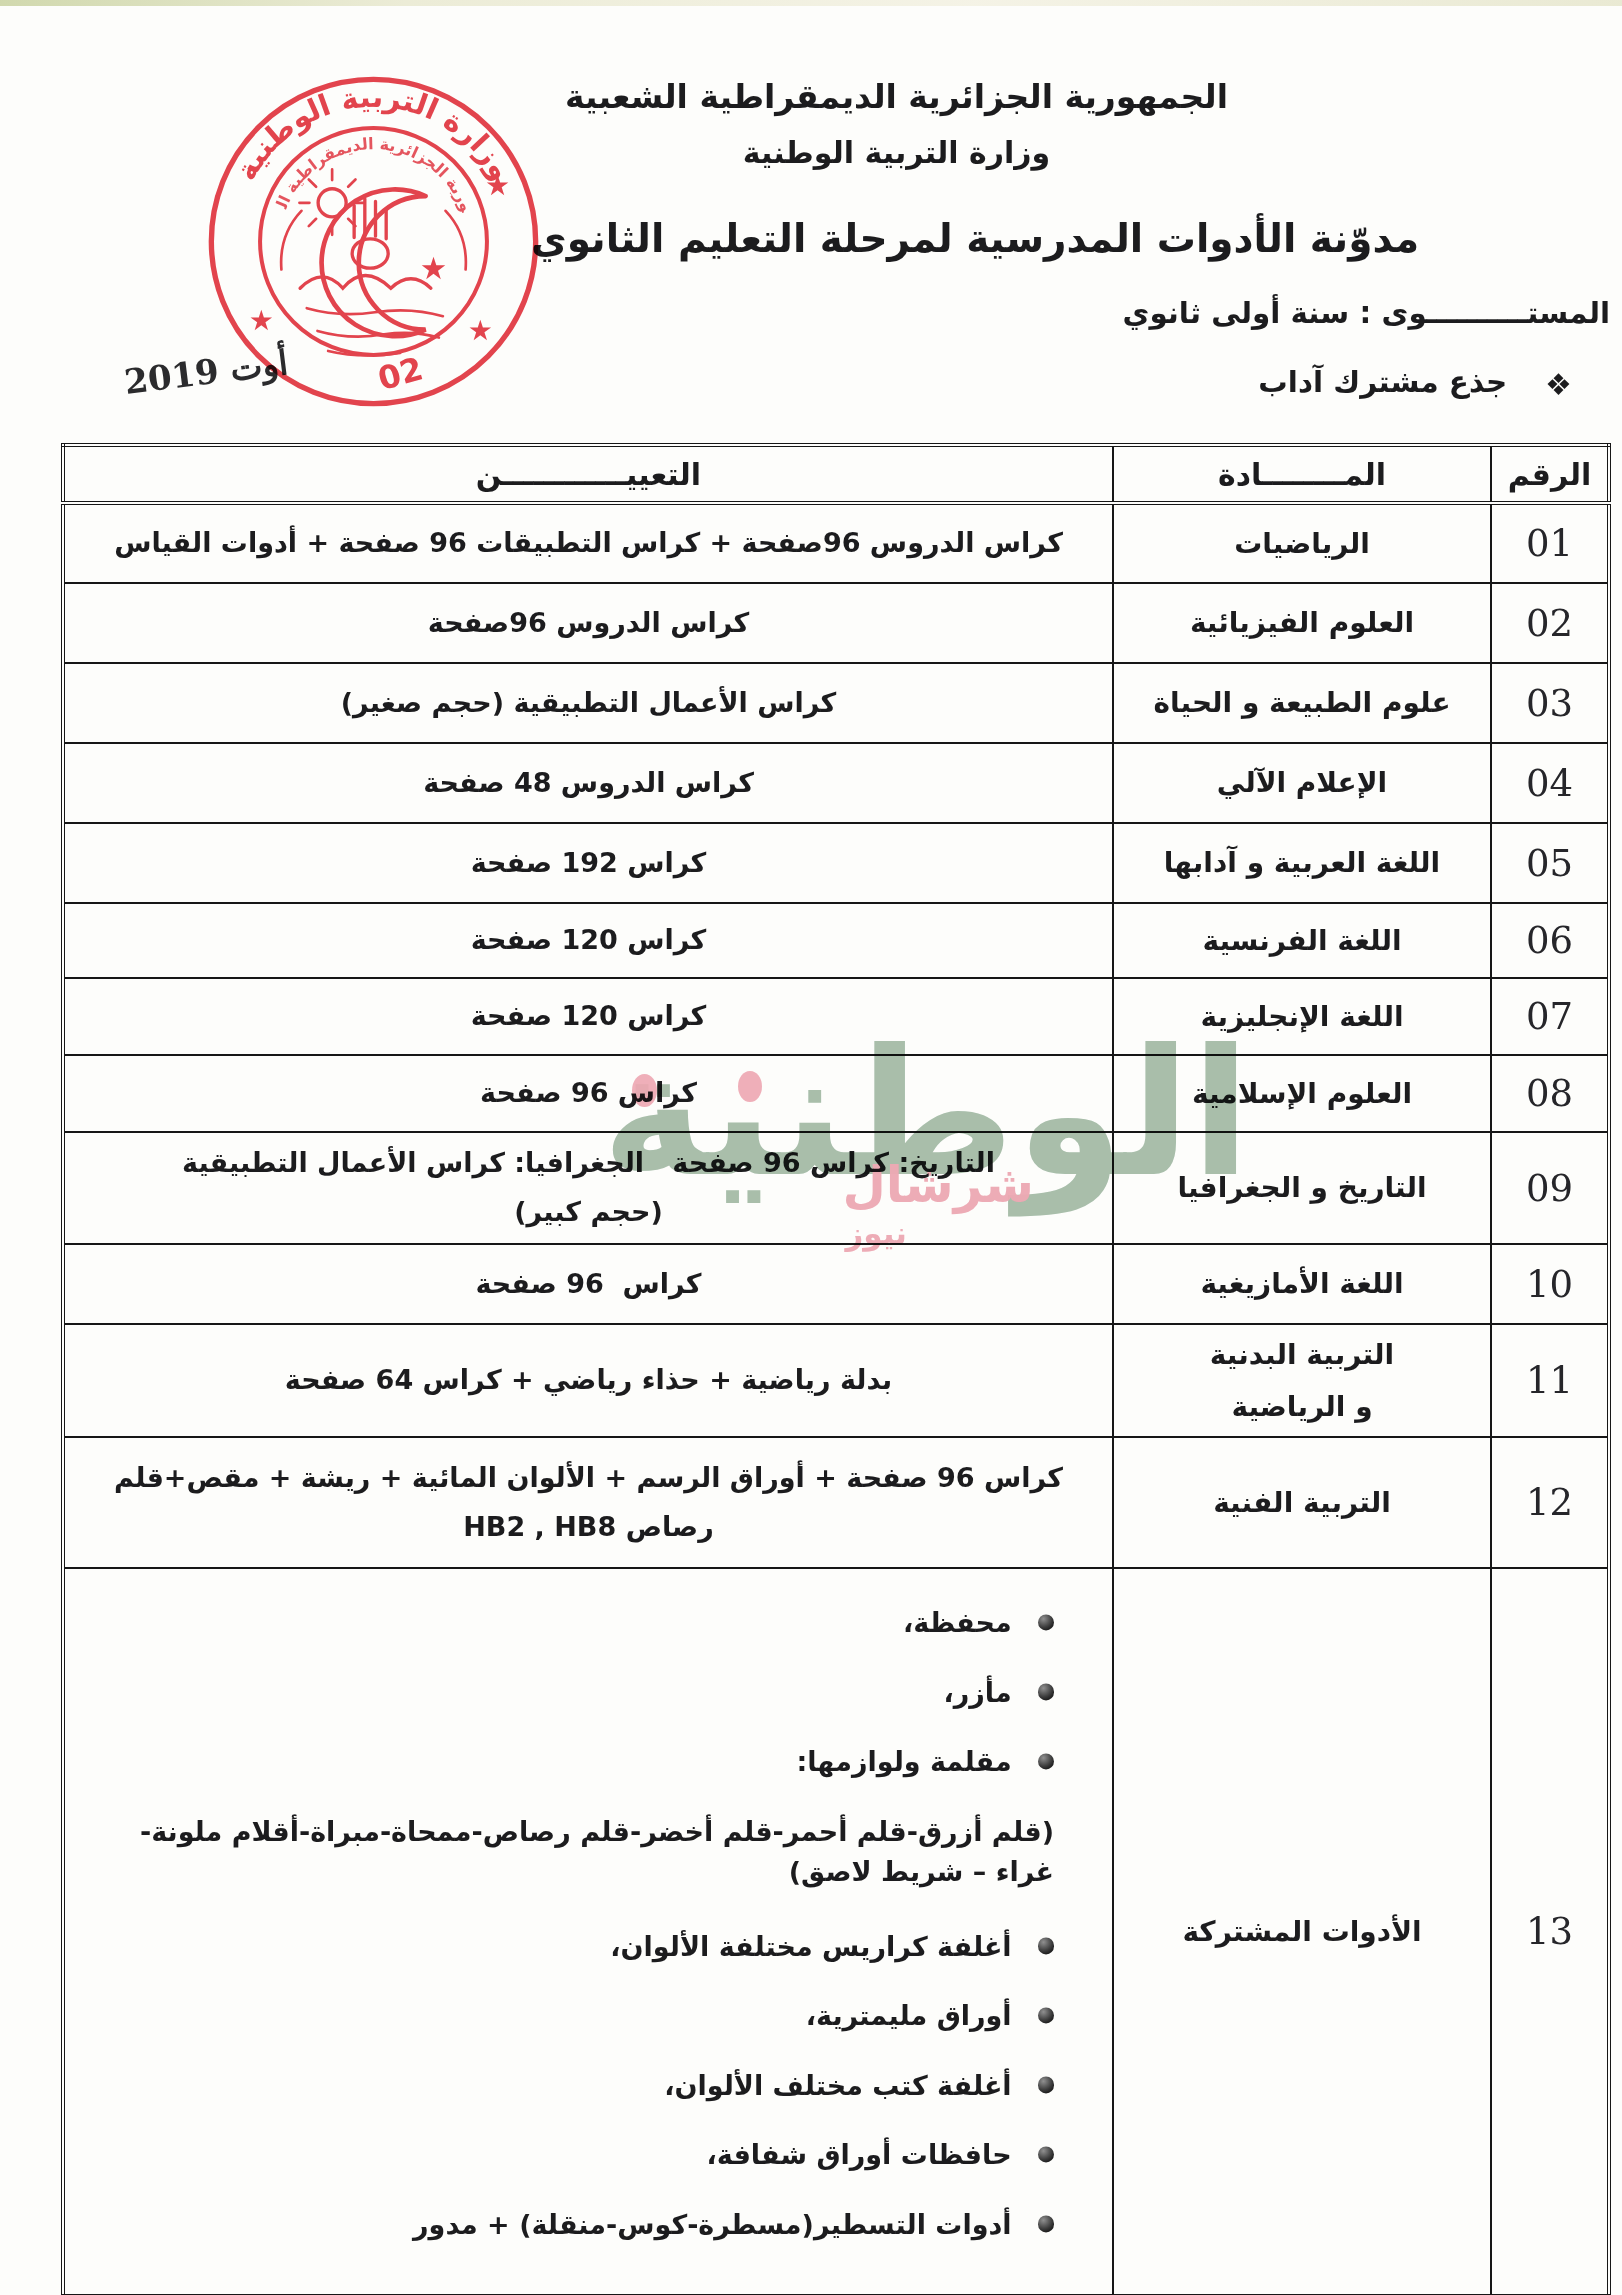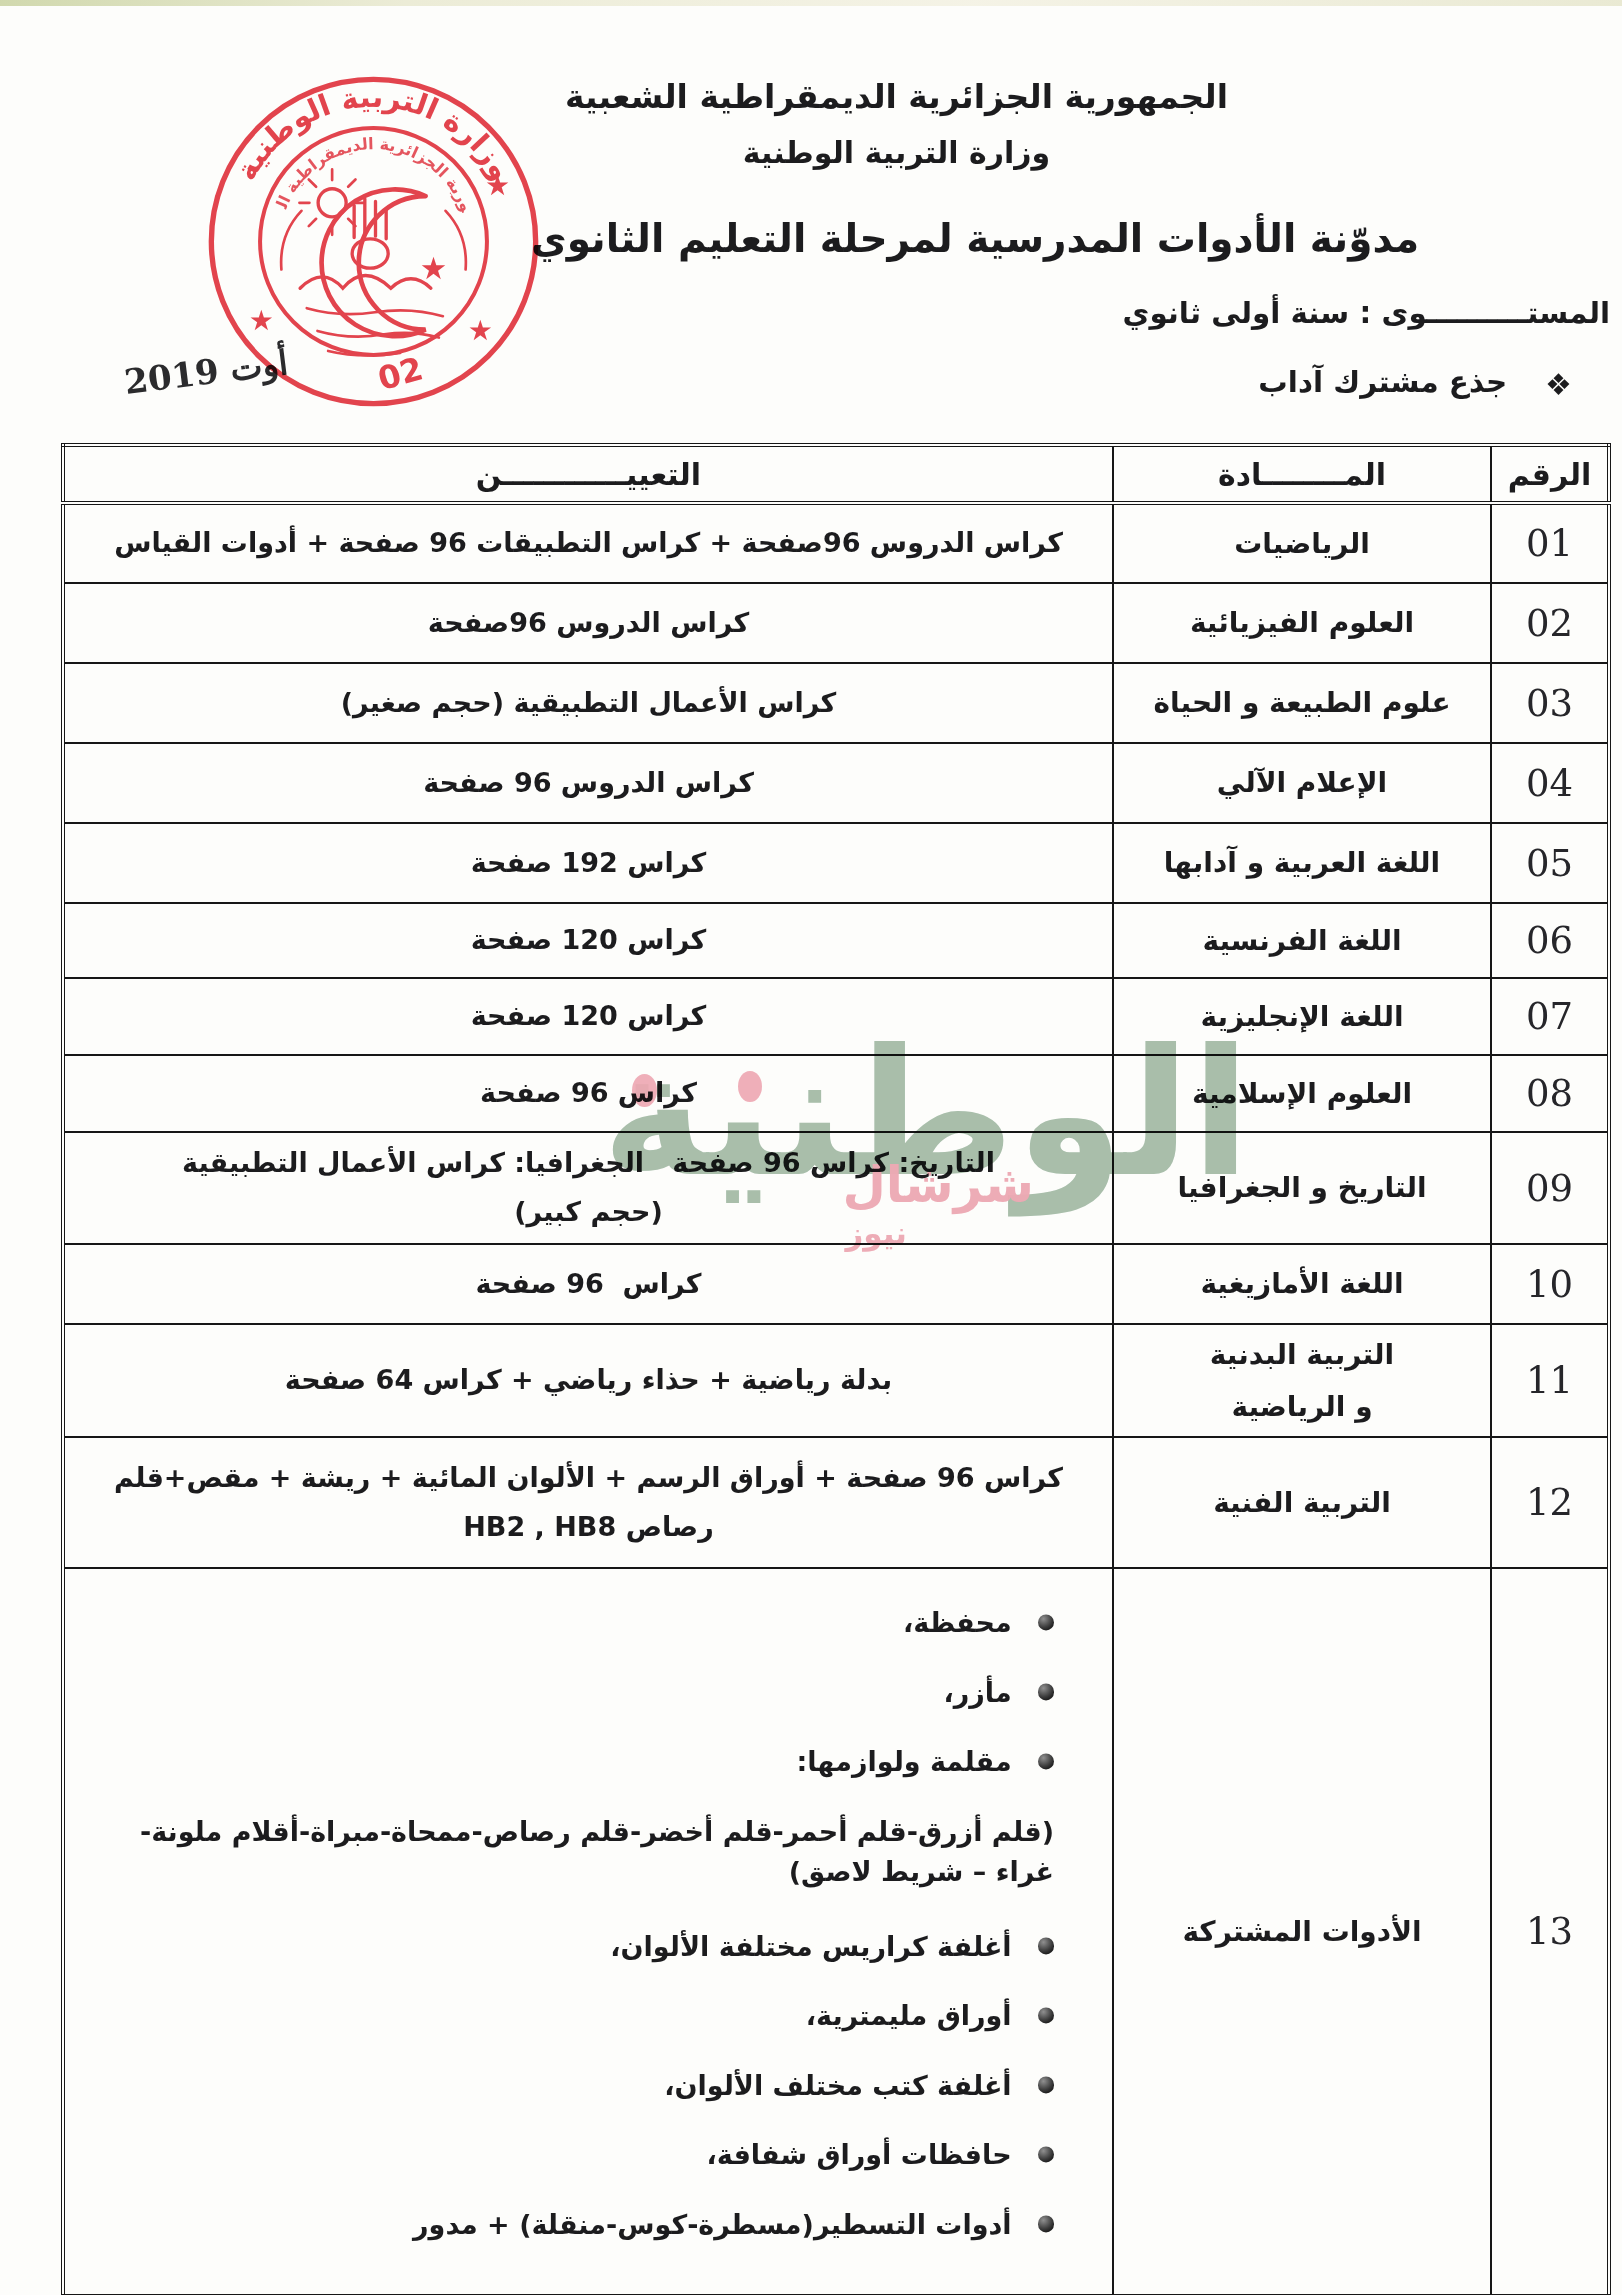--- a/index.html
+++ b/index.html
@@ -214,21 +214,21 @@
           <td class="designation-cell">
             <span class="designation-line">كراس الأعمال التطبيقية (حجم صغير)</span>
           </td>
         </tr>
         <tr style="height: 80px;">
           <td class="num-cell">04</td>
           <td class="subject-cell">
             <span class="subject-line">الإعلام الآلي</span>
           </td>
           <td class="designation-cell">
-            <span class="designation-line">كراس الدروس 96 صفحة</span>
+            <span class="designation-line">كراس الدروس 48 صفحة</span>
           </td>
         </tr>
         <tr style="height: 80px;">
           <td class="num-cell">05</td>
           <td class="subject-cell">
             <span class="subject-line">اللغة العربية و آدابها</span>
           </td>
           <td class="designation-cell">
             <span class="designation-line">كراس 192 صفحة</span>
           </td>

